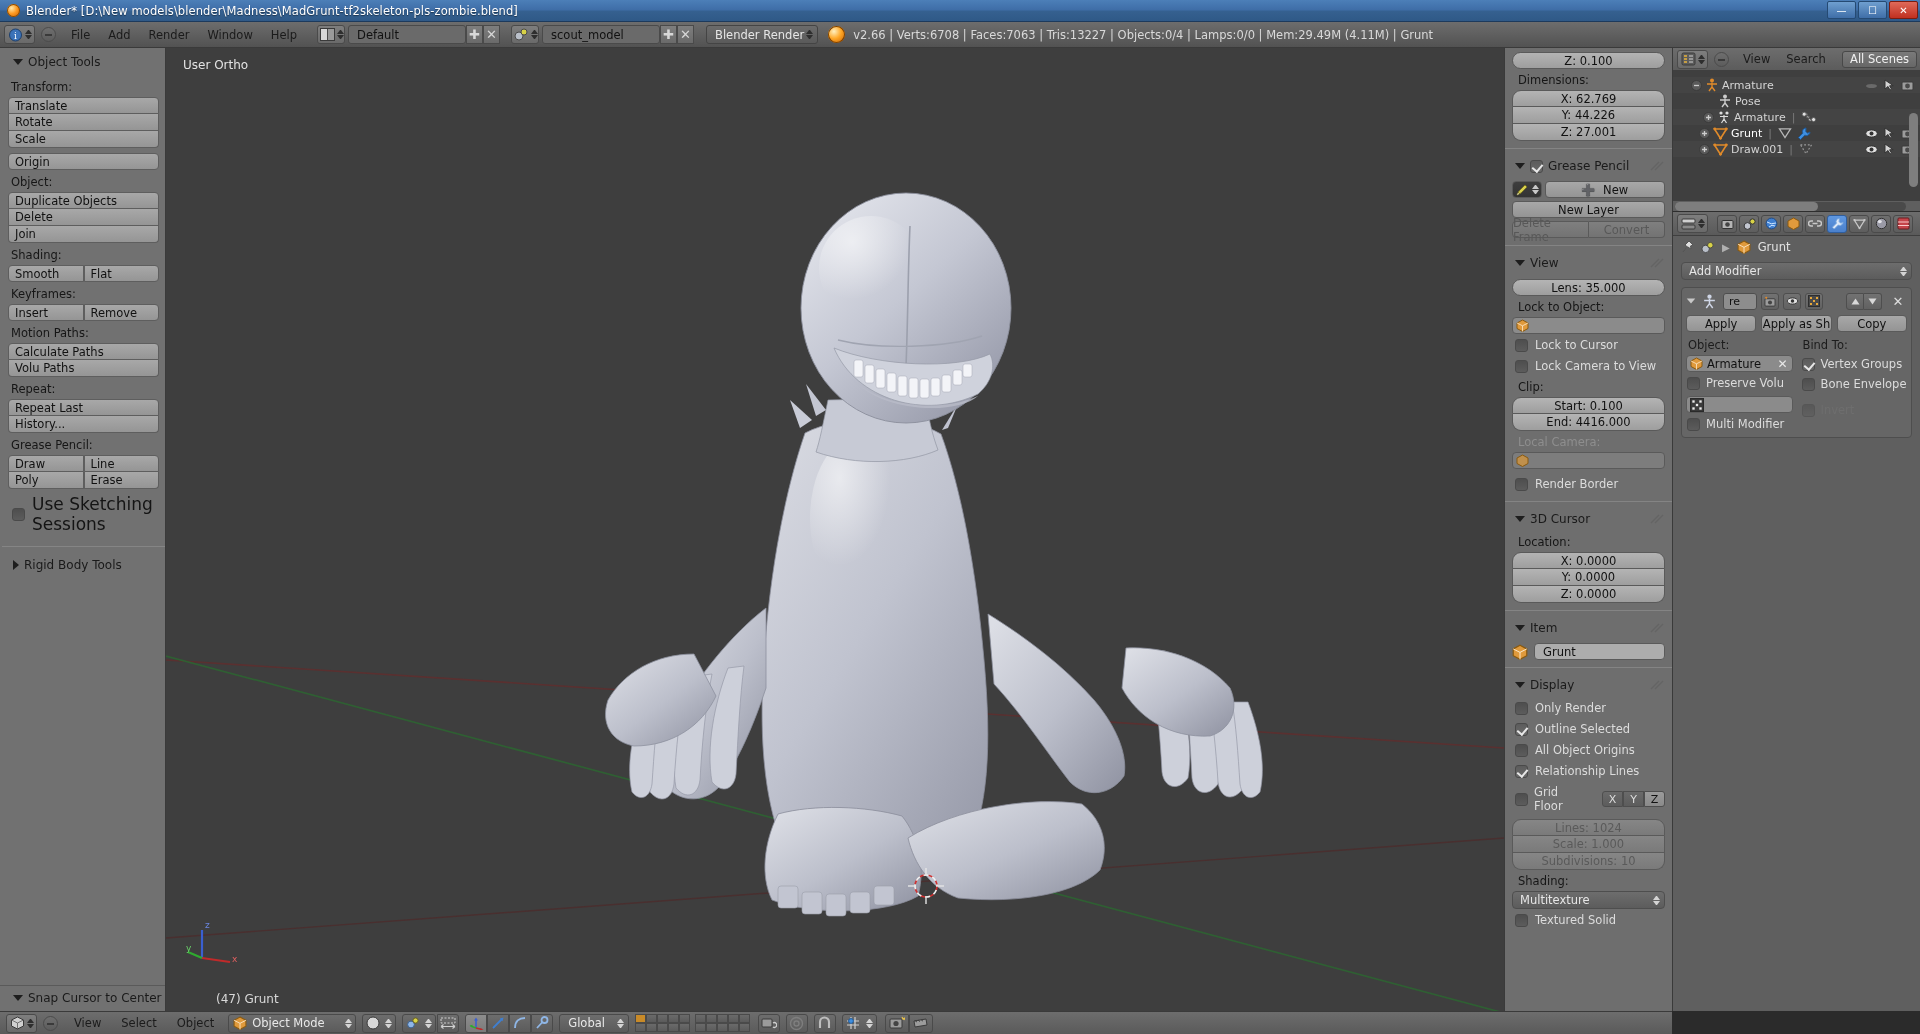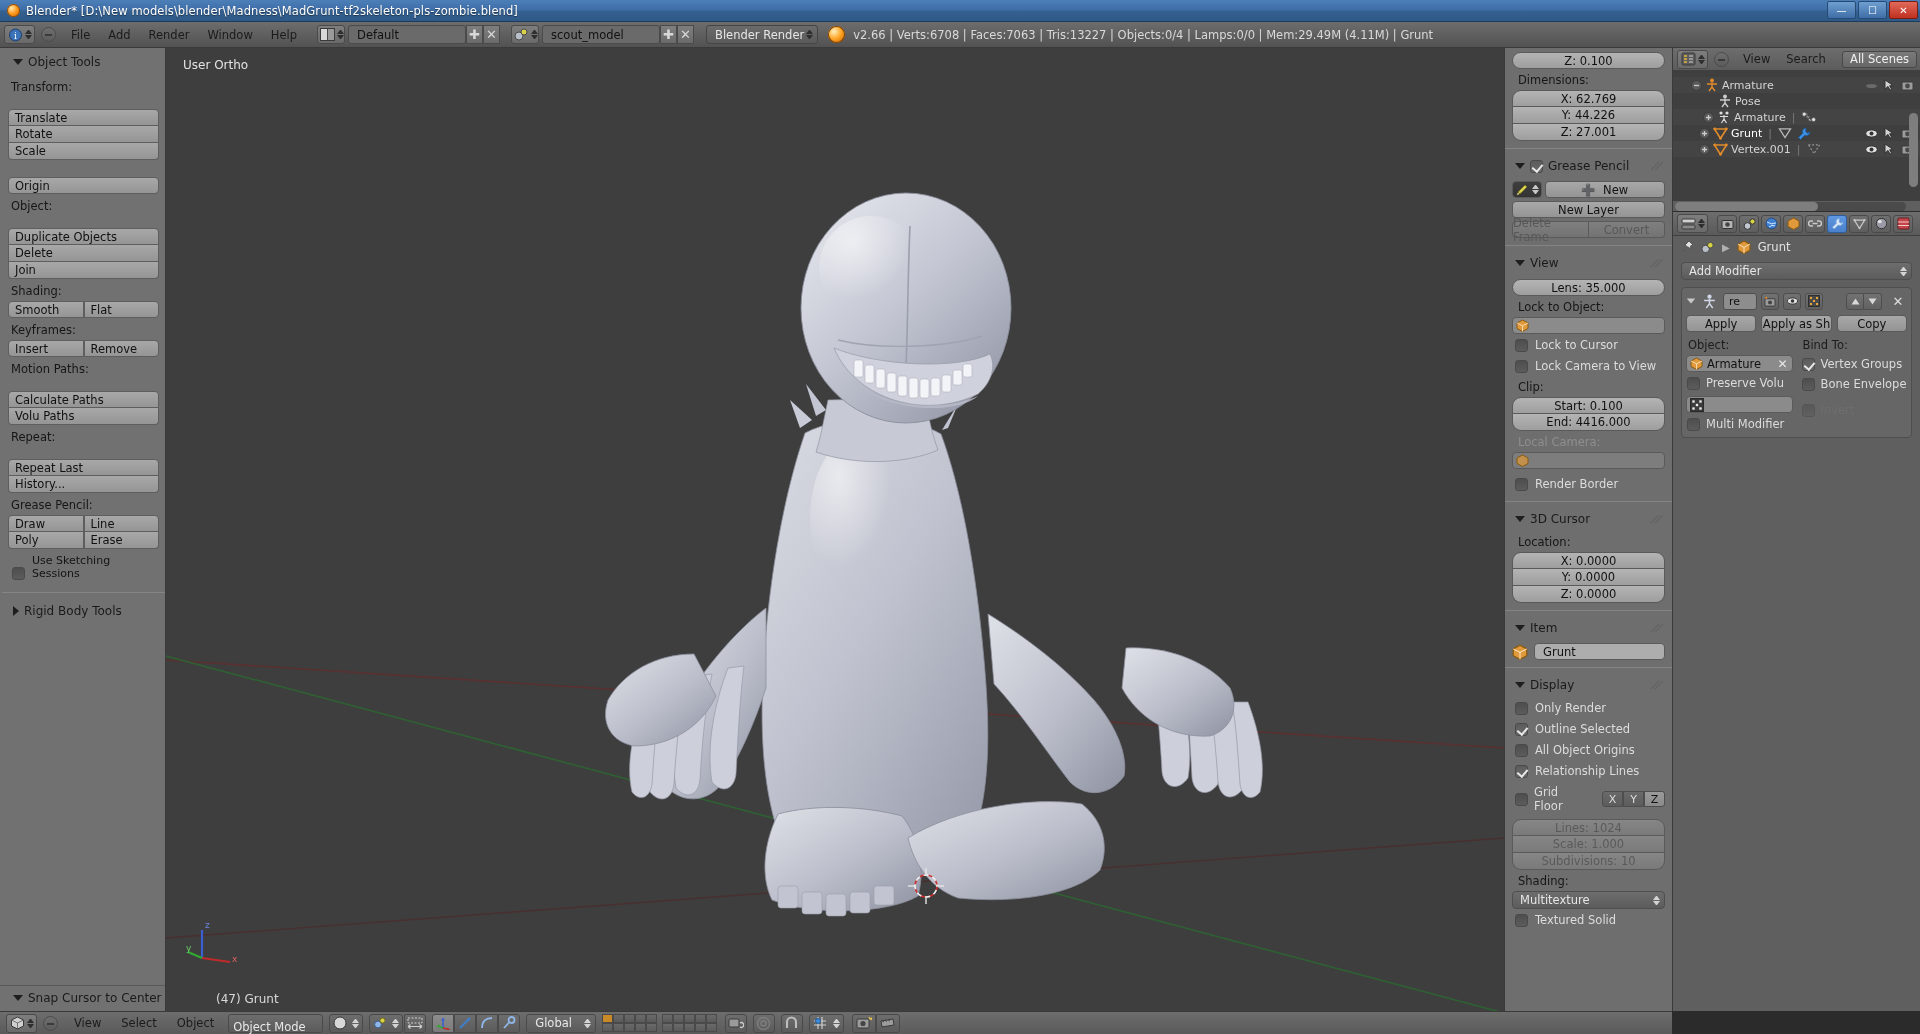--- a/index.html
+++ b/index.html
@@ -94,35 +94,35 @@
   .ts-inner{ padding:4px 6px 0 8px;}
   .panel-hd{ color:#1a1a1a; font-size:12px; display:flex;align-items:center;gap:5px; padding:3px 0 6px 5px;}
   .tri{ width:0;height:0;border-left:5px solid transparent;border-right:5px solid transparent;border-top:6px solid #1e1e1e;}
   .tri.r{ border:none;border-top:5px solid transparent;border-bottom:5px solid transparent;border-left:6px solid #1e1e1e;}
   .sublbl{ color:#161616; font-size:11.5px; padding:5px 0 3px 3px;}
   .tbtn{
     height:17px; background:linear-gradient(180deg,#a8a8a8,#959595);
     border:1px solid #5e5e5e; color:#111; font-size:11.5px;
     display:flex; align-items:center; padding-left:6px; margin-bottom:0px;
   }
-  .grp > .tbtn:first-child{ border-radius:4px 4px 0 0;margin-top:12px;}
+  .grp > .tbtn:first-child{ border-radius:4px 4px 0 0;}
   .grp > .tbtn:last-child{ border-radius:0 0 4px 4px; }
   .grp > .tbtn:only-child{ border-radius:4px;}
   .grp > .tbtn + .tbtn{ border-top:none;}
   .row2{ display:flex; }
   .row2 .tbtn{ flex:1; }
   .row2 .tbtn + .tbtn{ border-left:1px solid #5e5e5e;}
   .grp.two .row2:first-child .tbtn:first-child{border-radius:4px 0 0 0;}
   .grp.two .row2:first-child .tbtn:last-child{border-radius:0 4px 0 0;}
   .grp.two .row2:last-child .tbtn:first-child{border-radius:0 0 0 4px;}
   .grp.two .row2:last-child .tbtn:last-child{border-radius:0 0 4px 0;}
   .grp.two .row2:only-child .tbtn:first-child{border-radius:4px 0 0 4px;}
   .grp.two .row2:only-child .tbtn:last-child{border-radius:0 4px 4px 0;}
   .grp.two .row2 + .row2 .tbtn{ border-top:none;}
-  .chkrow{ display:flex;align-items:flex-end;gap:7px; padding:5px 0 3px 4px; color:#141414;font-size:11px;}
+  .chkrow{ display:flex;align-items:center;gap:7px; padding:5px 0 3px 4px; color:#141414;font-size:17px;}
   .chk{ width:13px;height:13px;border-radius:3px; border:1px solid #4a4a4a;
     background:linear-gradient(180deg,#4e4e4e,#5c5c5c); flex:none; position:relative;}
   .chk.on{ background:linear-gradient(180deg,#5c5c5c,#6a6a6a);}
   .chk.on:after{content:"";position:absolute;left:3px;top:1px;width:5px;height:8px;
     border:solid #e8e8e8;border-width:0 2px 2px 0;transform:rotate(40deg);}
   .ts-div{ height:1px;background:#5e5e5e; margin:9px -8px 8px -6px; border-bottom:1px solid #858585;}
   .snap-foot{ position:absolute; bottom:0; left:0; width:166px;
     border-top:1px solid #5a5a5a; background:#717171; }
 
   
@@ -235,21 +235,21 @@
 
   
   .vpfooter{
     position:absolute; left:0; top:963px; width:1672px; height:23px;
     background:linear-gradient(180deg,#6d6d6d,#5a5a5a); border-top:1px solid #3a3a3a;
     display:flex;align-items:center;gap:0;padding-left:6px;
   }
   .vf-menu{ color:#1b1b1b;font-size:11.5px;padding:0 10px;}
   .modebox{ height:19px;border:1px solid #4a4a4a;border-radius:3px;
     background:linear-gradient(180deg,#6d6d6d,#5b5b5b);display:flex;align-items:center;gap:5px;
-    padding:0 3px 0 4px;color:#e8e8e8;font-size:11.5px;margin-left:4px;flex-direction:column;}
+    padding:0 3px 0 4px;color:#e8e8e8;font-size:11.5px;margin-left:4px;}
   .icbtn{ width:22px;height:19px;border:1px solid #4a4a4a;
     background:linear-gradient(180deg,#6d6d6d,#5b5b5b);display:flex;align-items:center;justify-content:center;}
   .icbtn.on{ background:linear-gradient(180deg,#8d8d8d,#7b7b7b);}
   .g1{border-radius:3px 0 0 3px;} .g2{border-radius:0 3px 3px 0;}
   .layergrid{ display:flex;gap:5px;margin-left:6px;}
   .lgblock{display:grid;grid-template-columns:repeat(5,11px);grid-template-rows:repeat(2,9px);gap:0;}
   .lgblock i{display:block;border:1px solid #4a4a4a;background:linear-gradient(180deg,#6a6a6a,#5b5b5b);}
   .lgblock i.act{ background:#c88a28;}
   .globalsel{height:19px;border:1px solid #4a4a4a;border-radius:3px;
     background:linear-gradient(180deg,#6d6d6d,#5b5b5b);display:flex;align-items:center;
@@ -835,21 +835,21 @@
         <svg width="11" height="11" viewBox="0 0 11 11">
             <circle cx="5.5" cy="5.5" r="5" fill="#5a5a5a" stroke="#3c3c3c"></circle>
             <path d="M3 5.5 h5 M5.5 3 v5" stroke="#ccc" stroke-width="1.3"></path>
           </svg>
         <svg width="15" height="13" viewBox="0 0 15 13" style="margin:0 3px">
           <path d="M1.5 2 L13.5 2 L7.5 11.5 Z" fill="none" stroke="#e08a2a" stroke-width="1.6"></path>
           <circle cx="1.8" cy="2" r="1.4" fill="#e08a2a"></circle>
             <circle cx="13.2" cy="2" r="1.4" fill="#e08a2a"></circle>
             <circle cx="7.5" cy="11.2" r="1.4" fill="#e08a2a"></circle>
         </svg>
-        <span>Vertex.001</span>
+        <span>Draw.001</span>
         <span style="color:#7a7a7a;margin:0 6px">|</span>
         <svg width="14" height="12" viewBox="0 0 15 13">
           <path d="M1.5 2 L13.5 2 L7.5 11.5 Z" fill="none" stroke="#9a9a9a" stroke-width="1.2" stroke-dasharray="2 2"></path>
         </svg>
         <span class="ol-icons">
           <svg width="13" height="11" viewBox="0 0 13 11">
               <ellipse cx="6.5" cy="5.5" rx="5.8" ry="3.6" fill="#e0e0e0" stroke="#333"></ellipse>
               <circle cx="6.5" cy="5.5" r="2" fill="#333"></circle>
             </svg>
           <svg width="11" height="12" viewBox="0 0 11 12">

